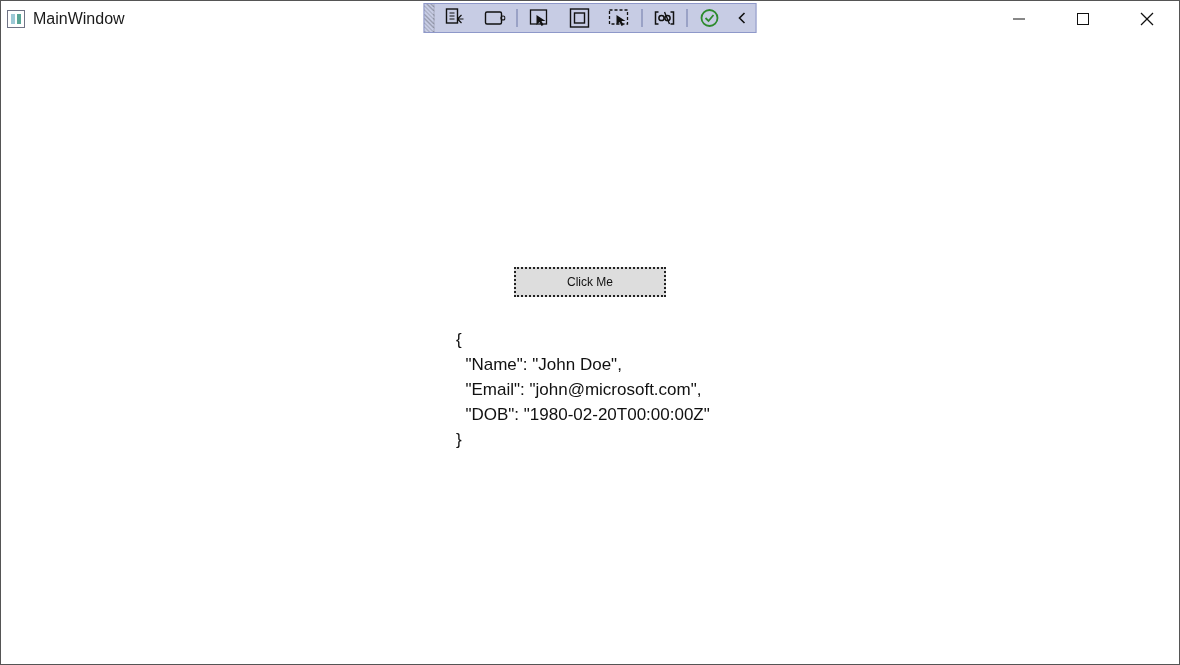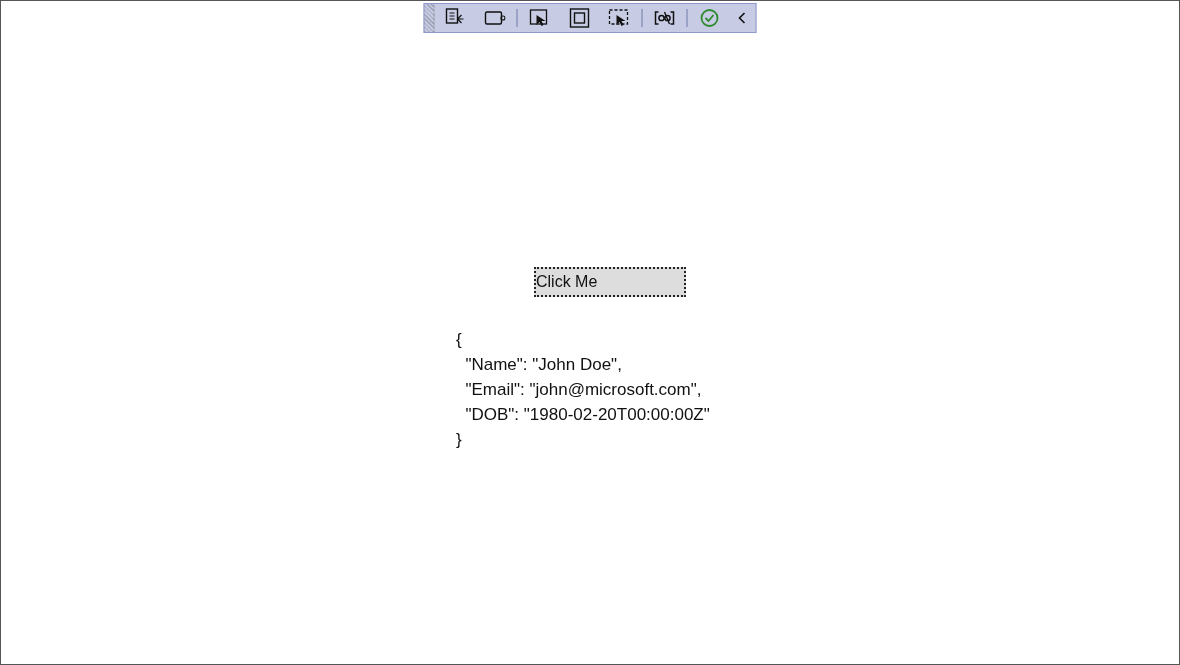--- a/index.html
+++ b/index.html
@@ -117,44 +117,65 @@
   }
   .click-btn {
     position: absolute;
     top: 230px;
     left: 50%;
     transform: translateX(-50%);
     width: 152px;
     height: 30px;
     background: #dddddd;
     border: 2px dotted #222;
-    font-size: 16px;
+    font-size: 12px;
     color: #111;
-    text-align: left;
+    text-align: center;
     line-height: 26px;
     cursor: pointer;
     font-family: inherit;
-    margin-left: 20px;
   }
   .json-block {
     position: absolute;
     top: 290px;
     left: 455px;
     font-size: 17px;
     color: #111;
     line-height: 25px;
     white-space: pre;
     font-family: "Segoe UI", Tahoma, sans-serif;
   }
 </style>
 </head>
 <body>
 
 <div class="window">
 
+  <div class="titlebar">
+    <div class="app-icon"></div>
+    <div class="title-text">MainWindow</div>
+    <div class="win-controls">
+      <div class="win-btn">
+        <svg width="14" height="14" viewBox="0 0 14 14">
+          <line x1="1" y1="7" x2="13" y2="7" stroke="#111" stroke-width="1"></line>
+        </svg>
+      </div>
+      <div class="win-btn">
+        <svg width="14" height="14" viewBox="0 0 14 14">
+          <rect x="1.5" y="1.5" width="11" height="11" fill="none" stroke="#111" stroke-width="1"></rect>
+        </svg>
+      </div>
+      <div class="win-btn">
+        <svg width="14" height="14" viewBox="0 0 14 14">
+          <line x1="1" y1="1" x2="13" y2="13" stroke="#111" stroke-width="1.2"></line>
+          <line x1="13" y1="1" x2="1" y2="13" stroke="#111" stroke-width="1.2"></line>
+        </svg>
+      </div>
+    </div>
+  </div>
 
   <div class="debug-toolbar">
     <div class="grip"></div>
 
     <div class="tool-btn">
       <svg width="22" height="22" viewBox="0 0 22 22">
         <rect x="3" y="2" width="11" height="14" fill="none" stroke="#111" stroke-width="1.4"></rect>
         <line x1="6" y1="6" x2="11" y2="6" stroke="#111" stroke-width="1.2"></line>
         <line x1="6" y1="9" x2="11" y2="9" stroke="#111" stroke-width="1.2"></line>
         <line x1="6" y1="12" x2="11" y2="12" stroke="#111" stroke-width="1.2"></line>

